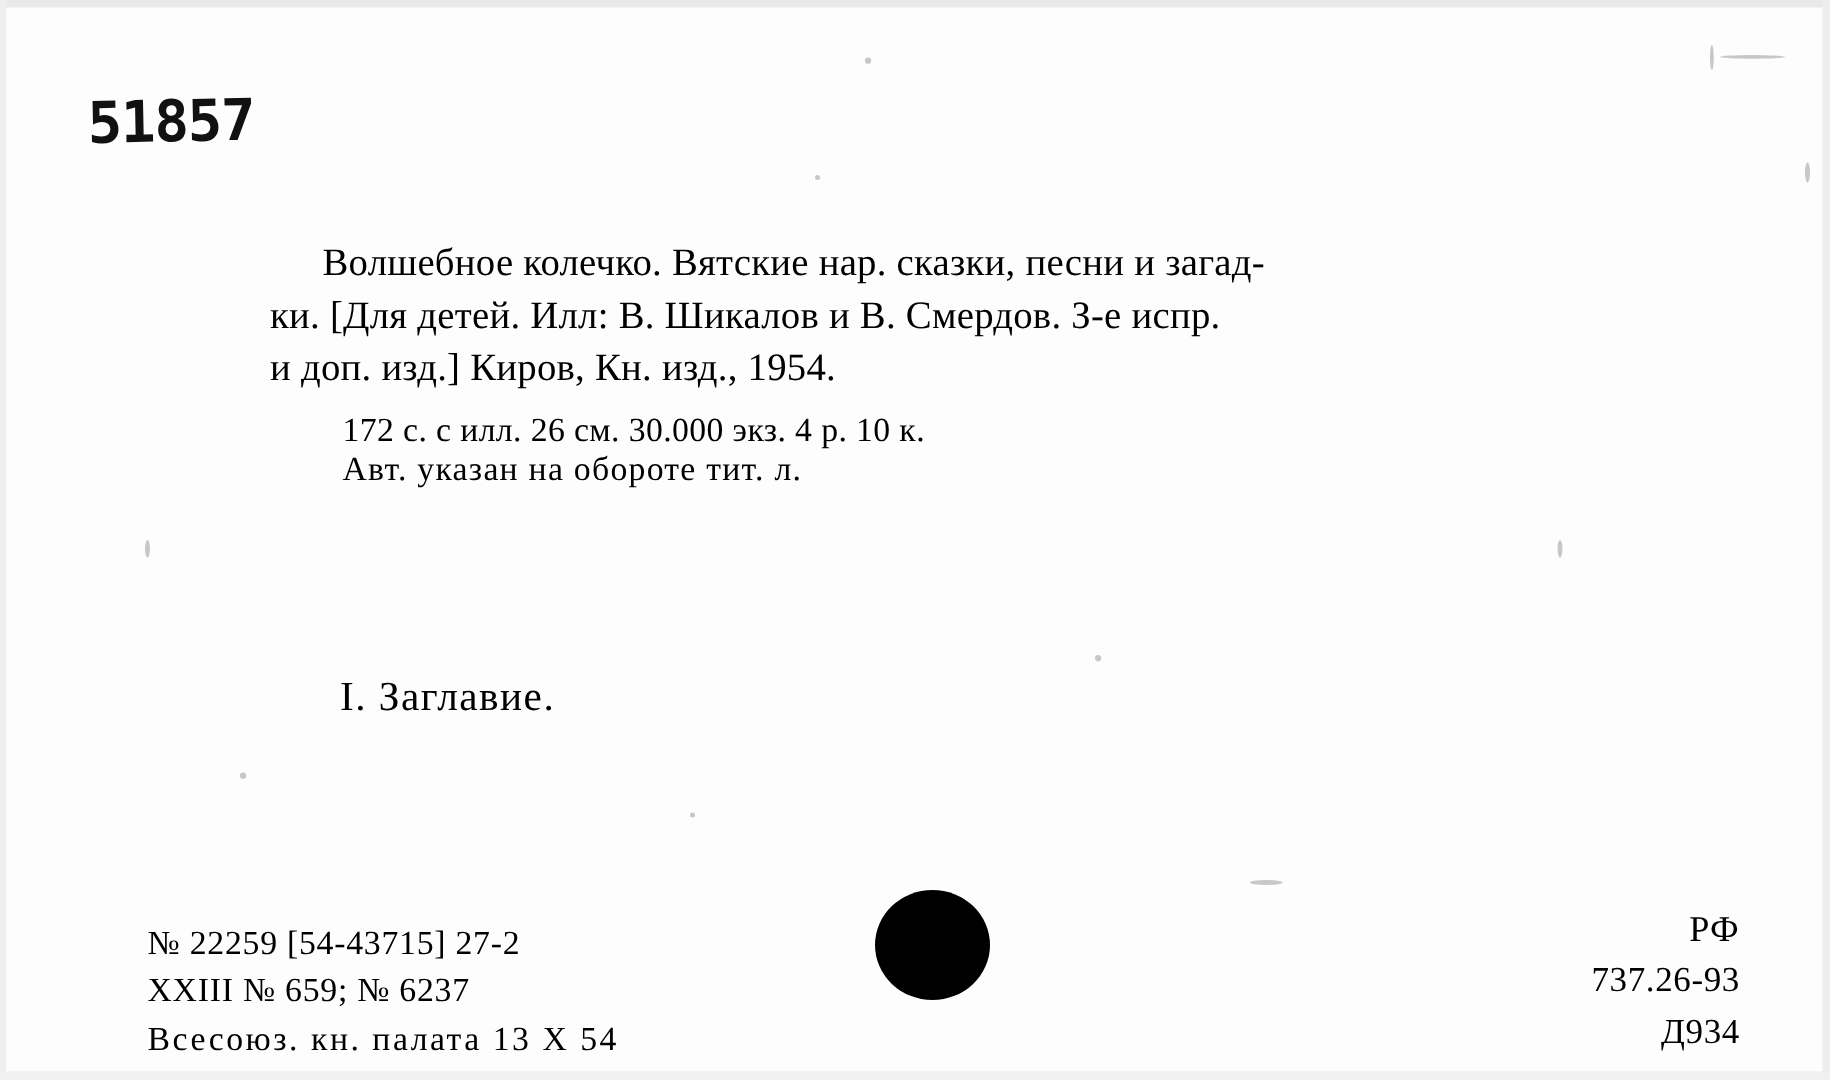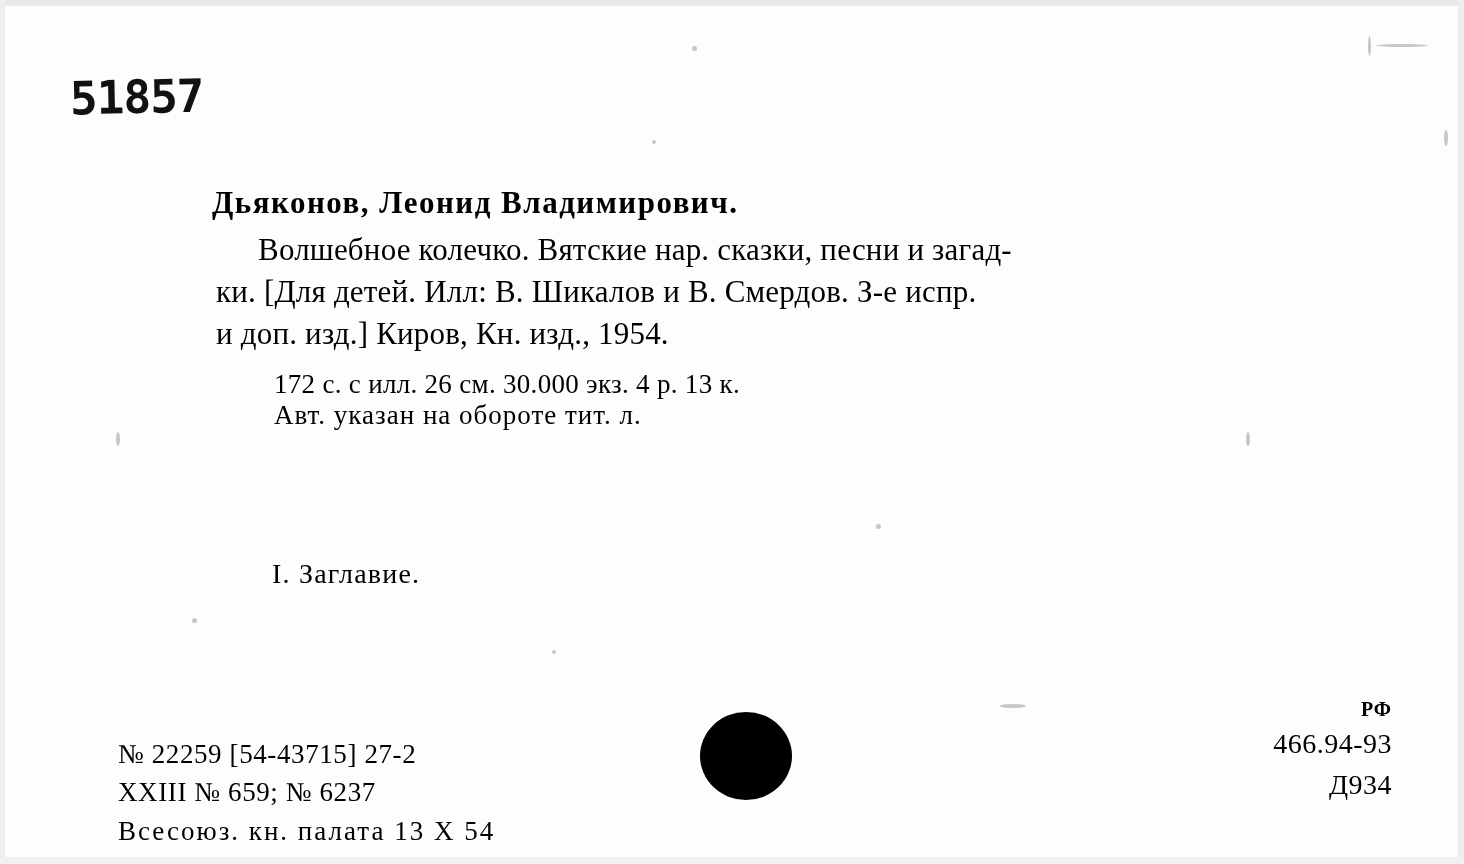--- a/index.html
+++ b/index.html
@@ -95,22 +95,22 @@
     font-size: 27px;
     margin: 0 0 0 62px;
     letter-spacing: 1px;
     white-space: nowrap;
   }
 
   
   #tracing {
     position: absolute;
     left: 272px;
-    top: 558px;
-    font-size: 28px;
+    top: 540px;
+    font-size: 33px;
     letter-spacing: 1.2px;
   }
 
   
   #imprint {
     position: absolute;
     left: 118px;
     top: 735px;
     font-size: 27px;
     line-height: 1.42;
@@ -134,23 +134,24 @@
   #classification {
     position: absolute;
     right: 72px;
     top: 695px;
     text-align: right;
     font-size: 28px;
     line-height: 1.45;
     letter-spacing: .5px;
   }
   #classification .cls-head {
-    font-weight: 700;
-    font-size: 20px;
+    font-weight: 400;
+    font-size: 29px;
     letter-spacing: 1px;
+    margin-top: 28px;
   }
 </style>
 </head>
 <body>
 
 <div id="card">
 
   <div class="edge-top"></div>
   <div class="edge-left"></div>
   <div class="edge-right"></div>
@@ -164,42 +165,41 @@
   <div class="speck" style="left:876px; top:524px; width:5px; height:5px;"></div>
   <div class="speck" style="left:192px; top:618px; width:5px; height:5px;"></div>
   <div class="speck" style="left:552px; top:650px; width:4px; height:4px;"></div>
   <div class="speck" style="left:1000px; top:704px; width:26px; height:4px;"></div>
   <div class="speck" style="left:1368px; top:36px; width:3px; height:20px;"></div>
   <div class="speck" style="left:1376px; top:44px; width:52px; height:3px;"></div>
 
   <div id="accession">51857</div>
 
   <div id="body-block">
-    <p class="author">Дьяконов, Леонид Владимирович.</p>
 
     <p class="title-block">
       <span class="indent"></span><span>Волшебное колечко. Вятские нар. сказки, песни и загад-</span><br>
       <span>ки. [Для детей. Илл: В. Шикалов и В. Смердов. З-е испр.</span><br>
       <span>и доп. изд.]      Киров, Кн. изд., 1954.</span>
     </p>
 
-    <p class="phys">172 с. с илл.      26 см.      30.000 экз. 4 р. 13 к.</p>
+    <p class="phys">172 с. с илл.      26 см.      30.000 экз. 4 р. 10 к.</p>
 
     <p class="note">Авт. указан на обороте тит. л.</p>
   </div>
 
   <div id="tracing">I. Заглавие.</div>
 
   <div id="imprint">
     <div class="row">№ 22259 [54-43715]  27-2</div>
     <div class="row">XXIII № 659; № 6237</div>
     <div class="row spaced">Всесоюз. кн. палата 13 X 54</div>
   </div>
 
   <div id="dot"></div>
 
   <div id="classification">
     <div class="cls-head">РФ</div>
-    <div>466.94-93</div>
+    <div>737.26-93</div>
     <div>Д934</div>
   </div>
 
 </div>
 
 </body></html>

